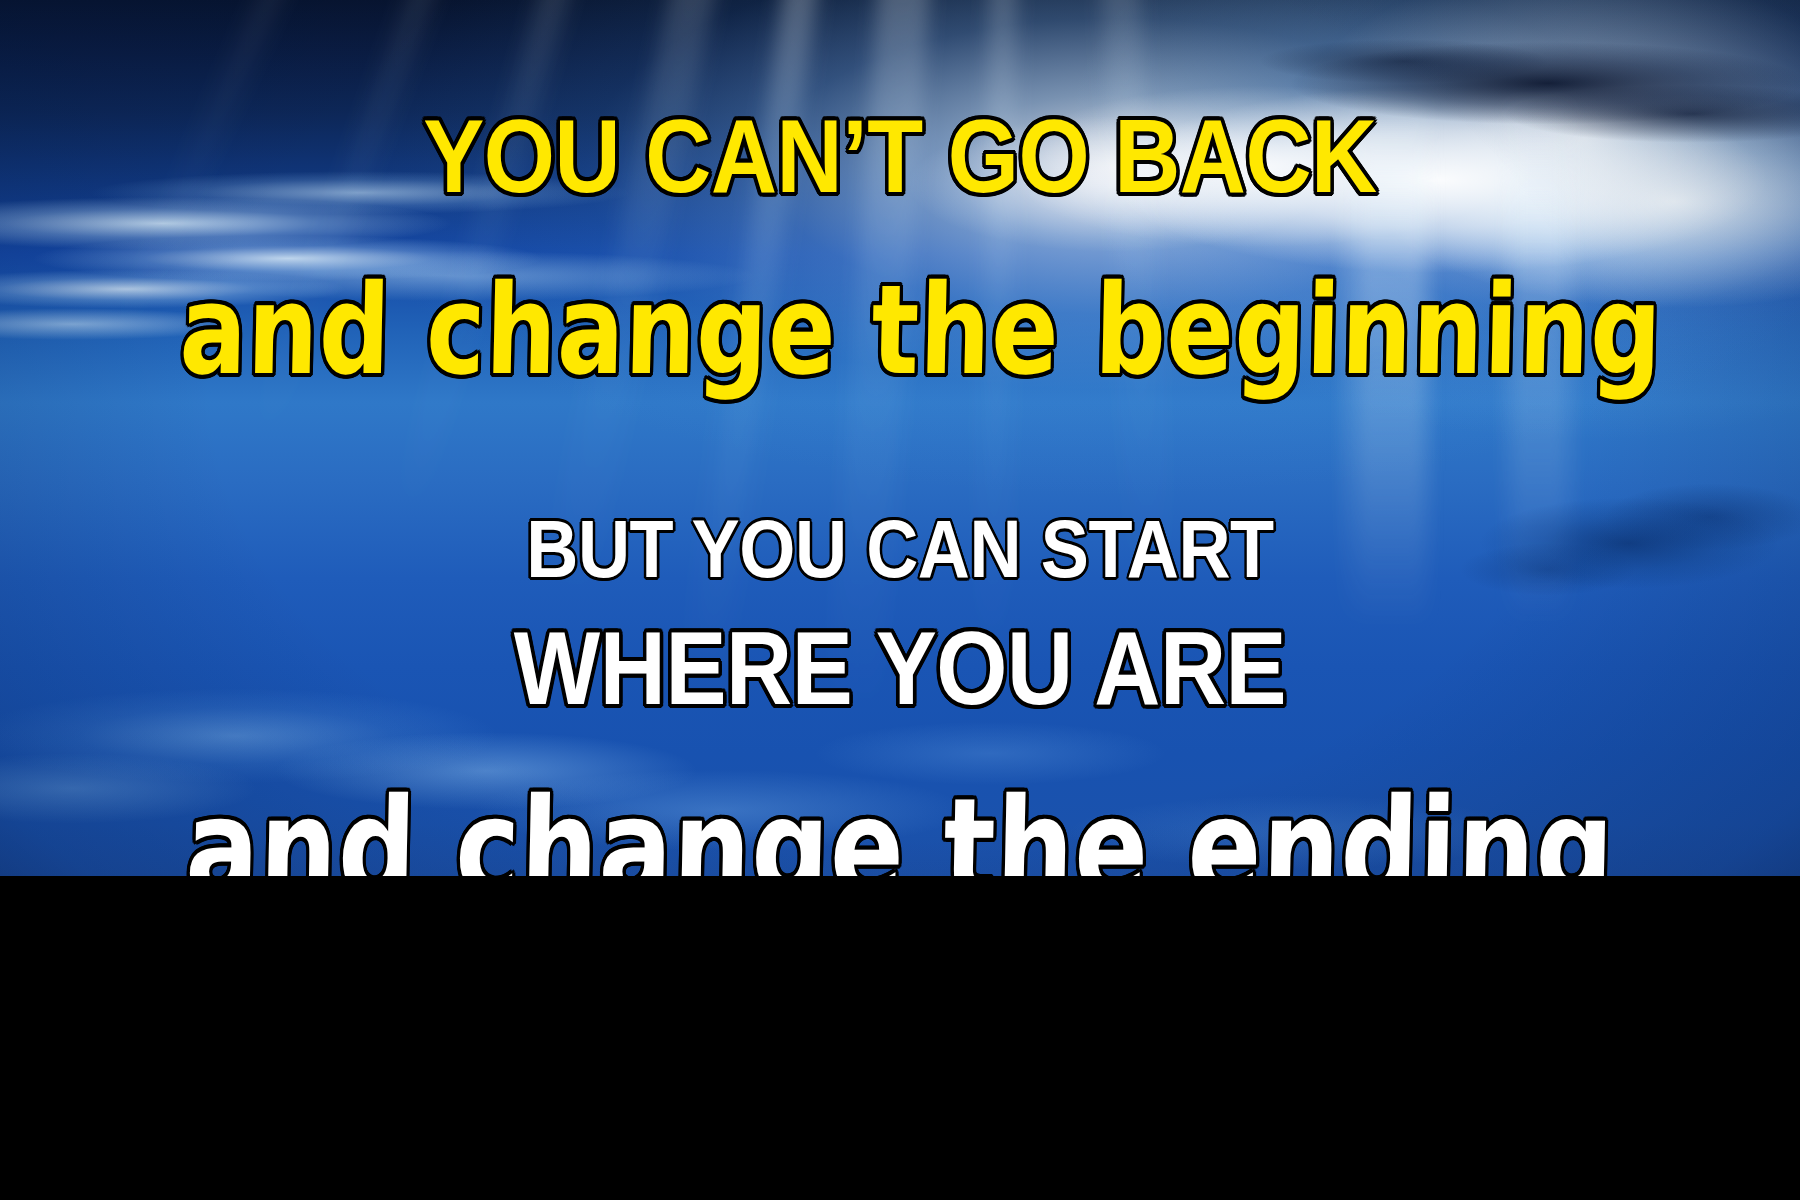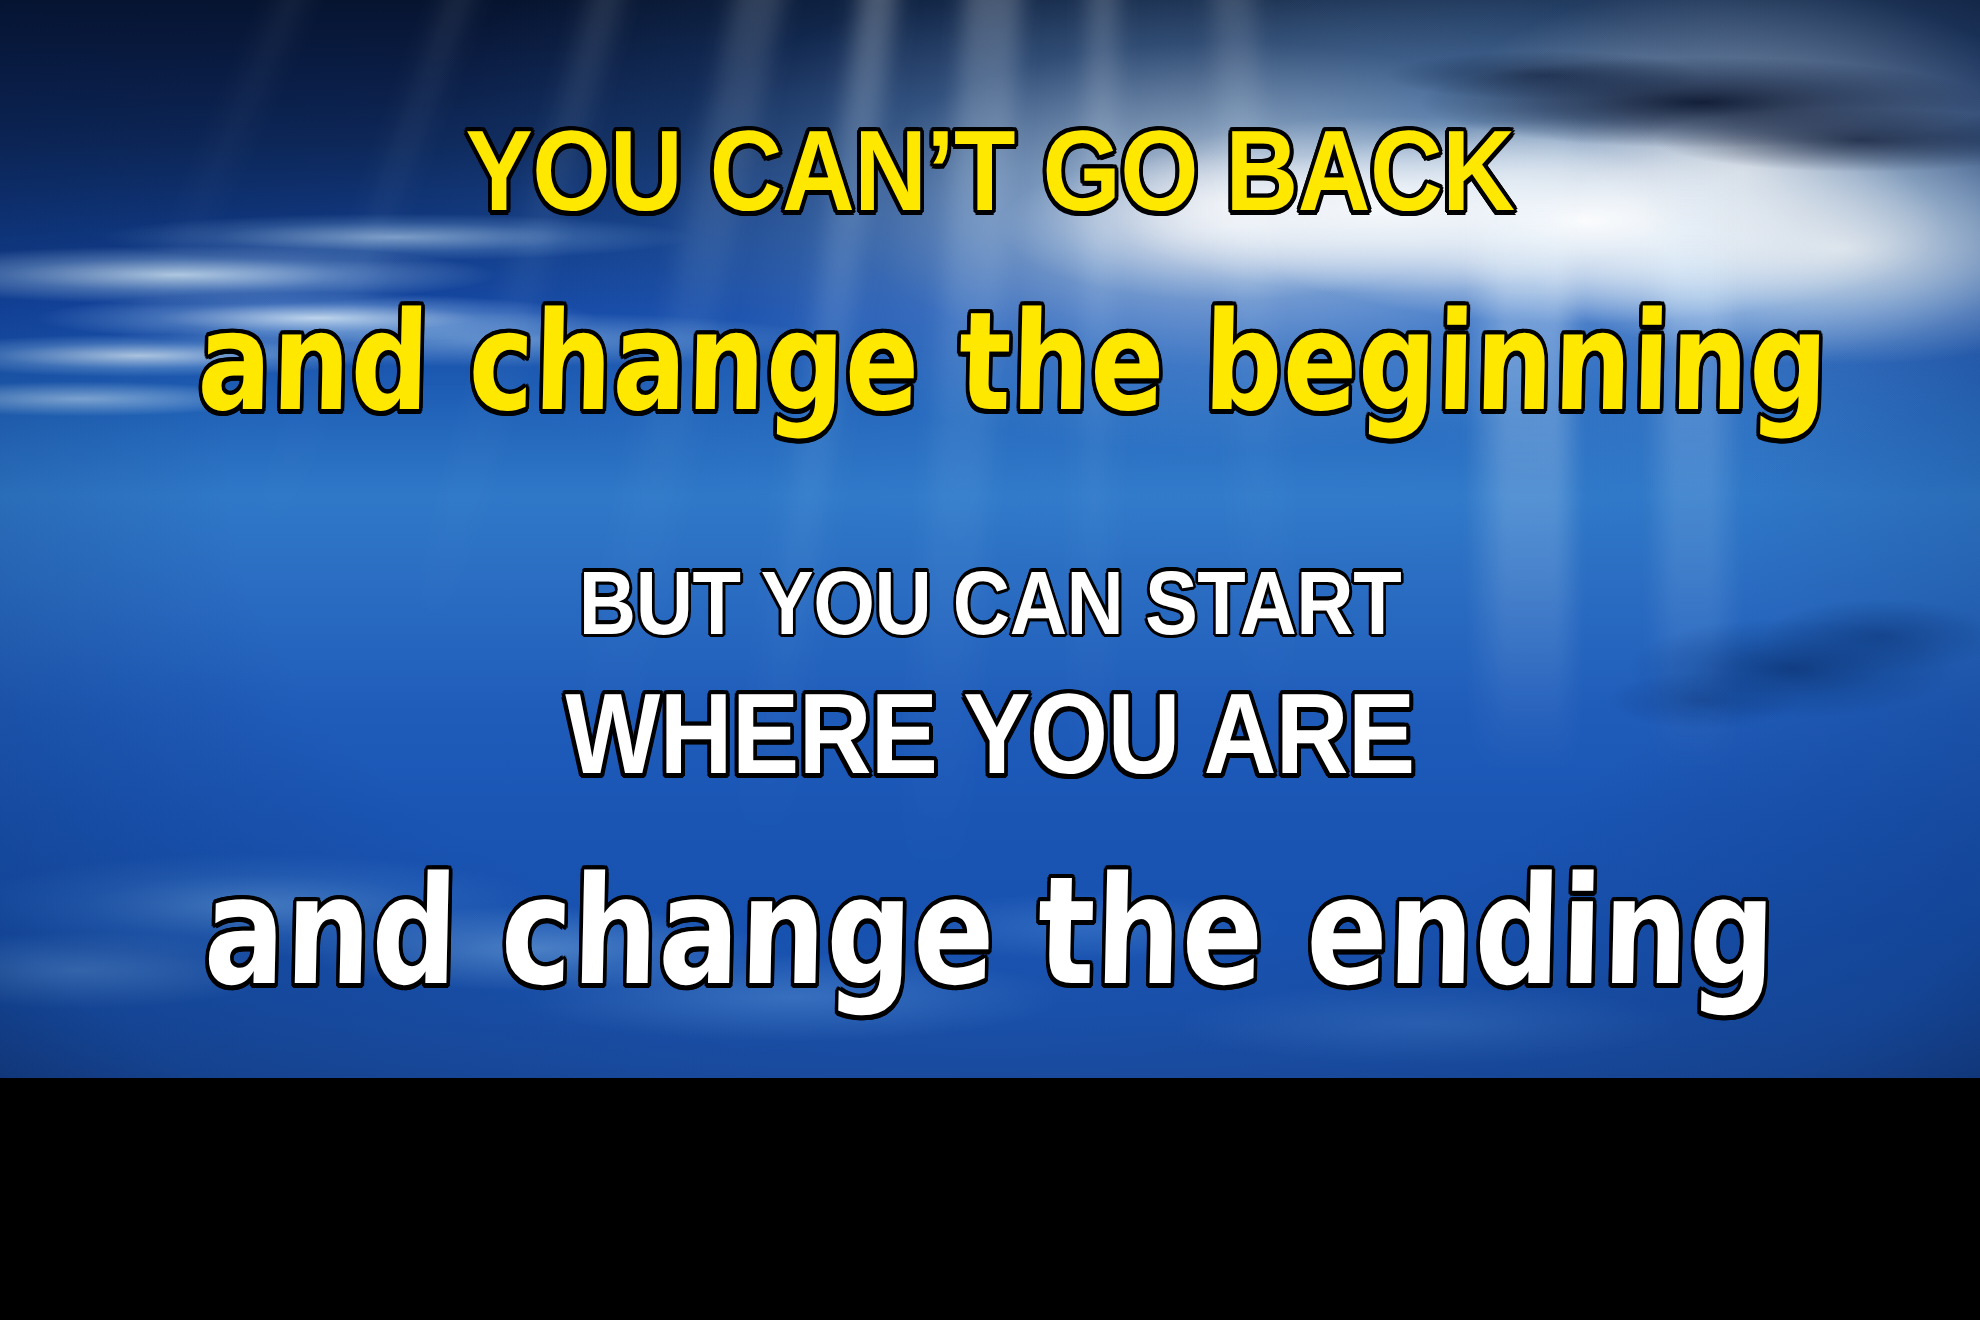--- a/index.html
+++ b/index.html
@@ -3,21 +3,21 @@
 <meta charset="utf-8">
 <style>
   html, body {
     margin: 0;
     padding: 0;
     background: #000;
   }
   #poster {
     position: relative;
     width: 1800px;
-    height: 980px;
+    height: 876px;
     overflow: hidden;
     font-family: "Liberation Sans", sans-serif;
     background: #1456a8;
   }
 
   
   .bg-layer {
     position: absolute;
     inset: 0;
     pointer-events: none;

